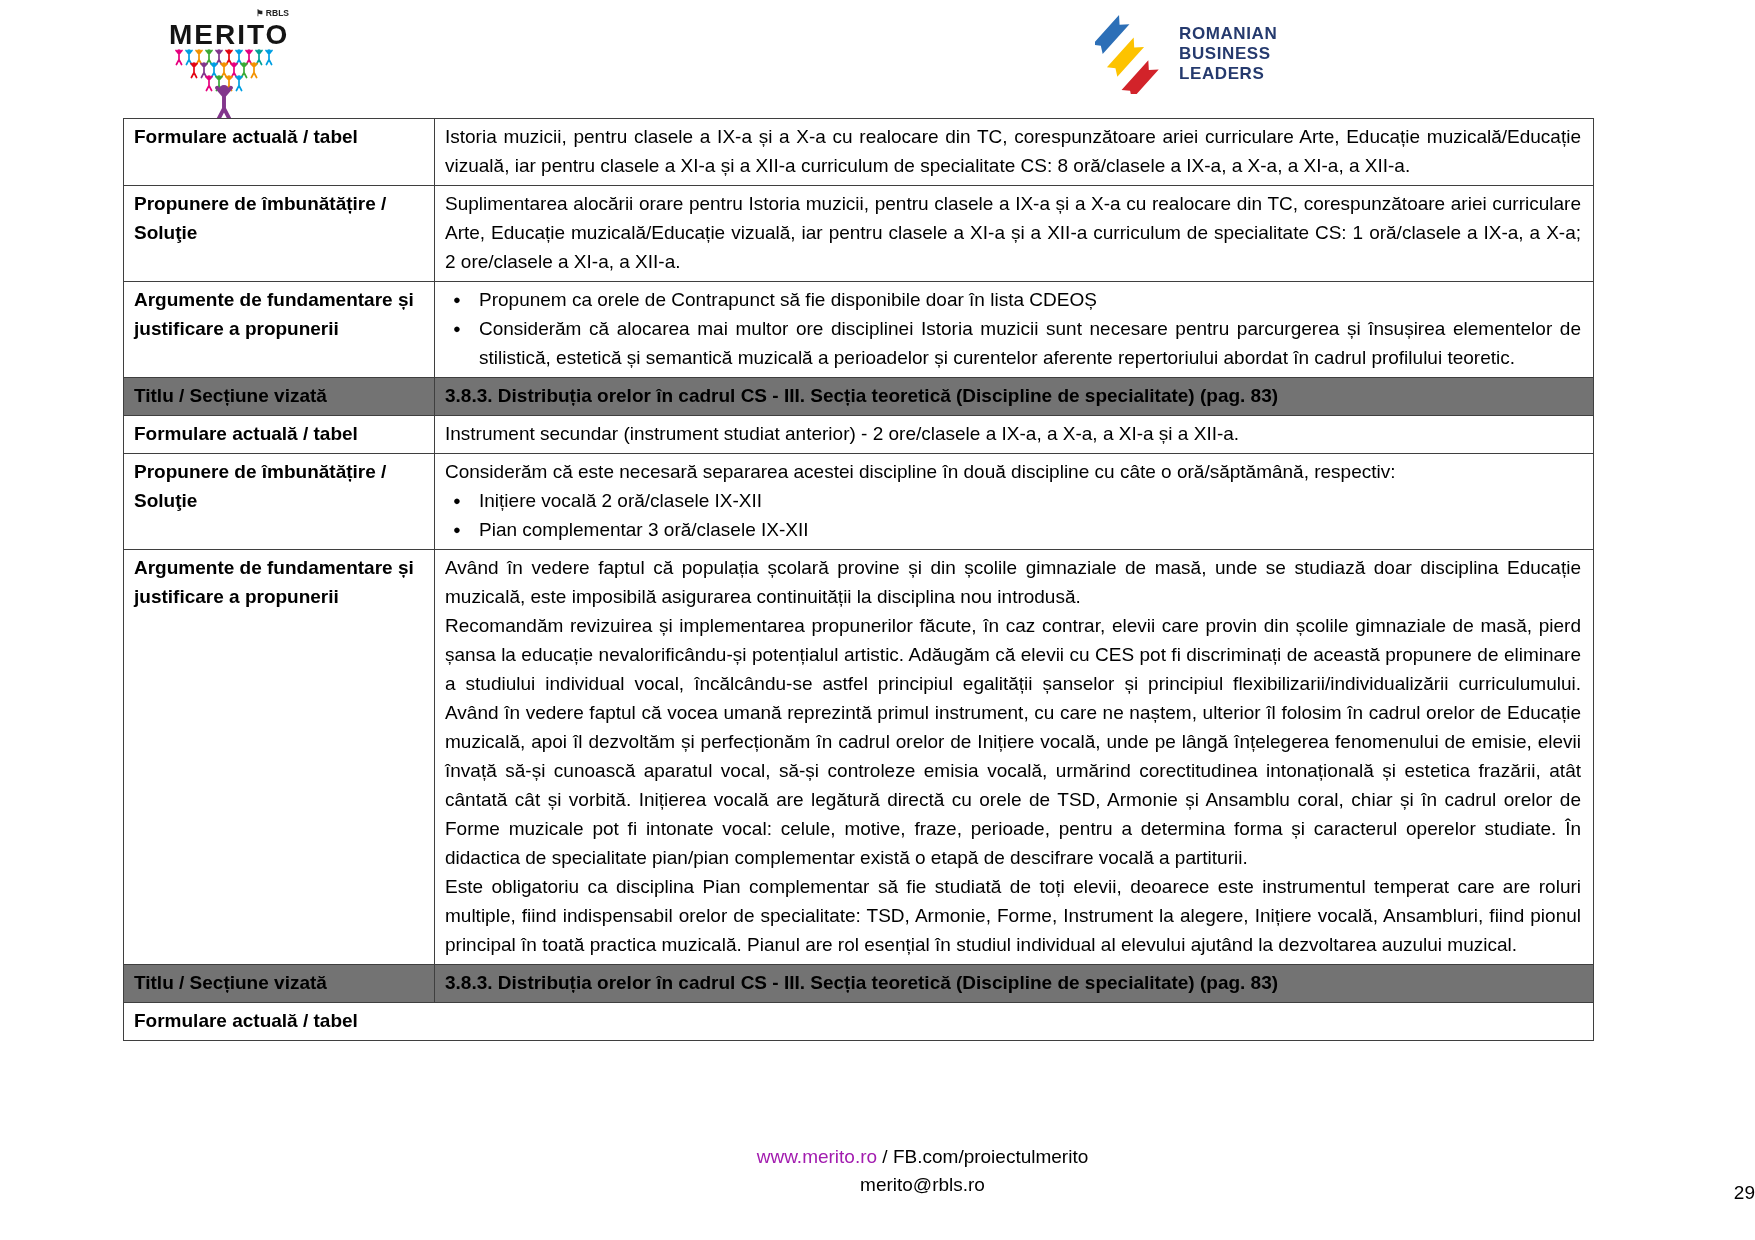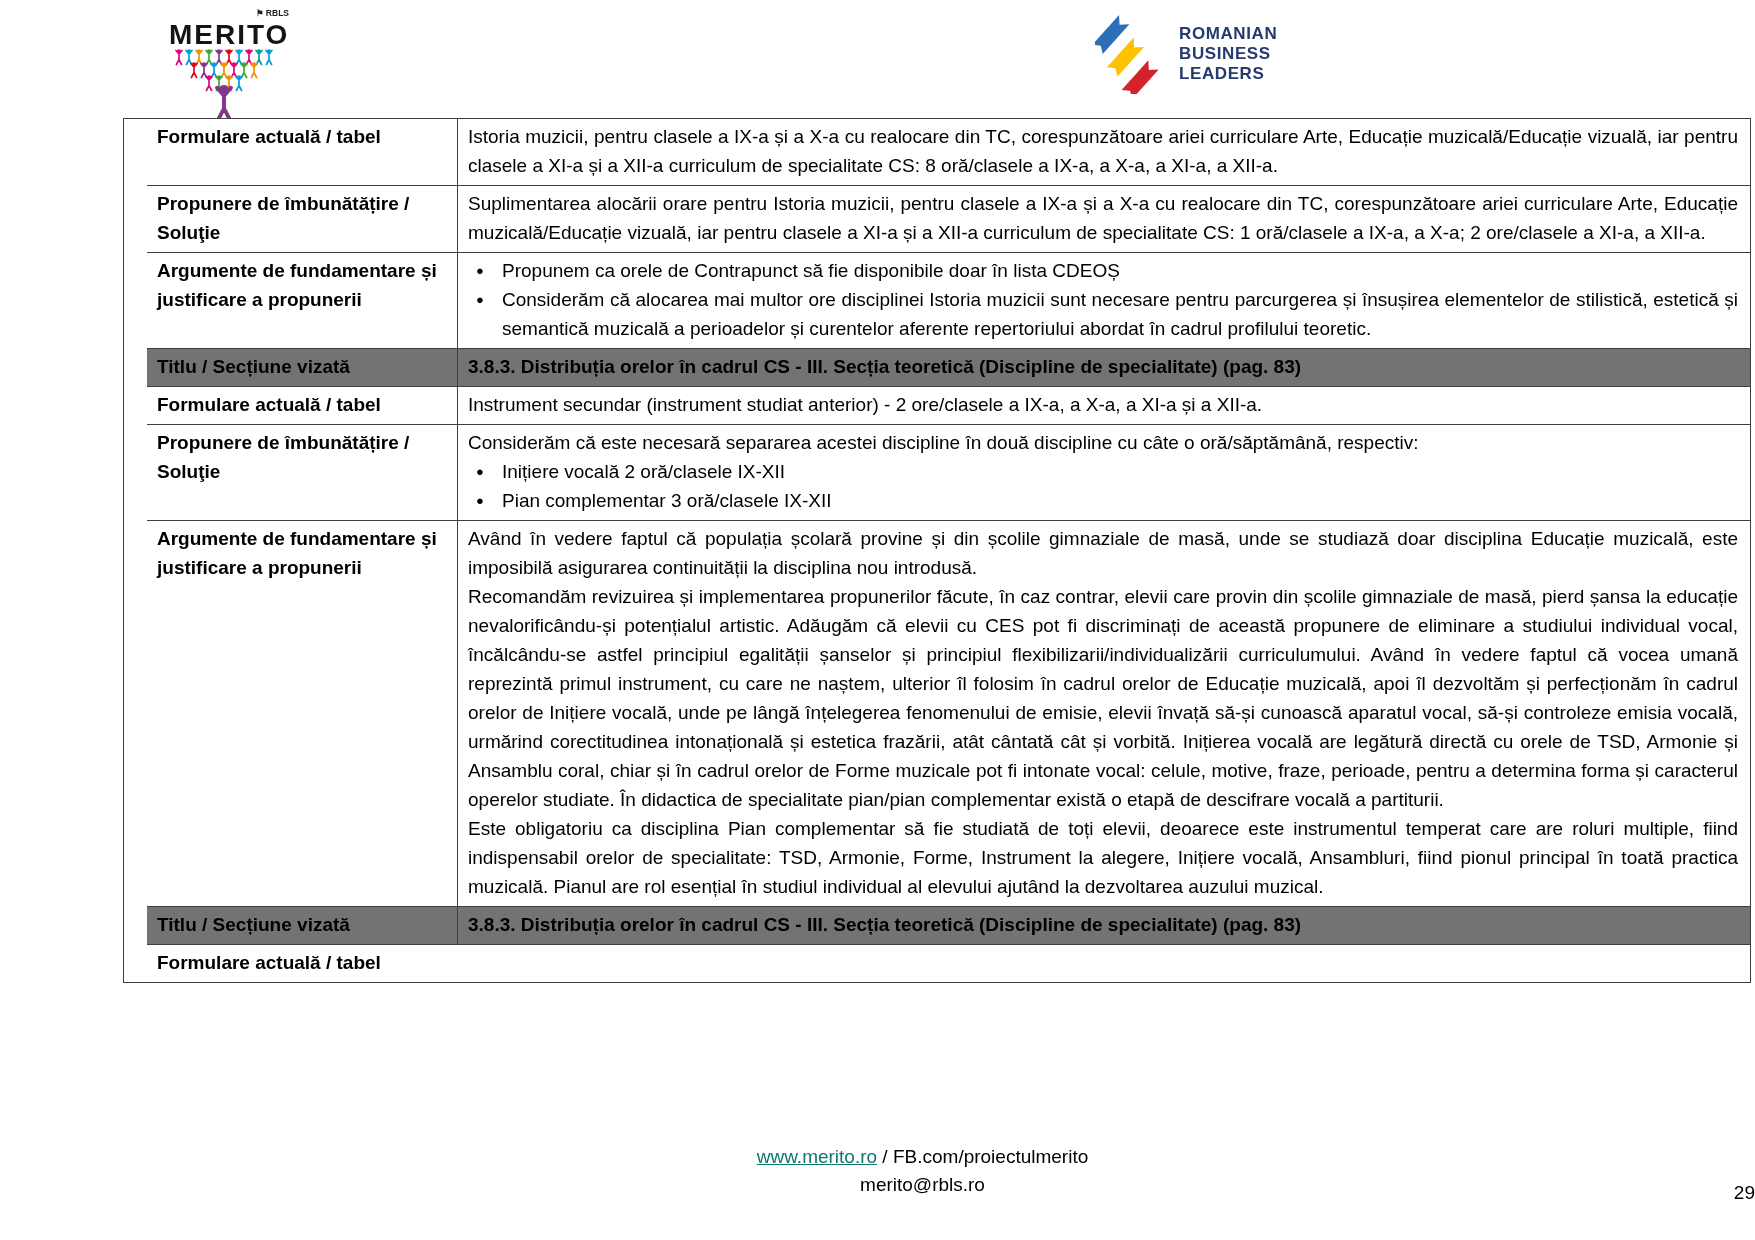--- a/index.html
+++ b/index.html
@@ -8,22 +8,22 @@
     font-family:"Liberation Sans", sans-serif; color:#000; overflow:hidden;margin-left:45px;
   }
 
   
   .merito-logo { position:absolute; left:120px; top:6px; }
   .rbl-logo { position:absolute; left:1050px; top:14px; display:flex; align-items:center; gap:12px; }
   .rbl-text { font-weight:bold; color:#253a6e; font-size:17px; line-height:20px; letter-spacing:0.6px; }
 
   
   .doc-table {
-    position:absolute; left:78px; top:118px; width:1628px;
-    border:1.5px solid #3f3f3f; box-sizing:border-box;padding-left:23px;
+    position:absolute; left:78px; top:118px; width:1471px;
+    border:1.5px solid #3f3f3f; box-sizing:border-box;
   }
   .row { display:flex; }
   .row + .row { border-top:1.5px solid #3f3f3f; }
   .cell { box-sizing:border-box; }
   .cell.label {
     width:310px; flex:none; padding:3px 10px 5px 10px;
     font-weight:bold; font-size:19px; line-height:29px;
   }
   .cell.content {
     flex:1; border-left:1.5px solid #3f3f3f; padding:3px 12px 5px 10px;
@@ -31,21 +31,21 @@
   }
   .row.title-row { background:#737373; }
   .row.title-row .cell.content { font-weight:bold; text-align:left; }
   .cell p { margin:0; }
   ul.blist { margin:0; padding:0; list-style:none; }
   .blist li { position:relative; padding-left:34px; }
   .blist li::before { content:"●"; position:absolute; left:8px; top:0; font-size:13px; }
 
   
   .footer { position:absolute; left:0; right:0; top:1143px; text-align:center; font-size:19px; line-height:28px; }
-  .footer a { color:#0f766e; text-decoration:underline; cursor:pointer; }
+  .footer a { color:#a21caf; cursor:pointer; }
   .page-number { position:absolute; right:45px; top:1182px; font-size:19px; }
 </style>
 </head>
 <body>
 
 <div class="page">
 
   <div class="merito-logo">
     <svg width="128" height="112" viewBox="0 0 128 112">
       <text x="124" y="10" font-size="8.5" font-weight="bold" fill="#222" text-anchor="end">⚑ RBLS</text>

